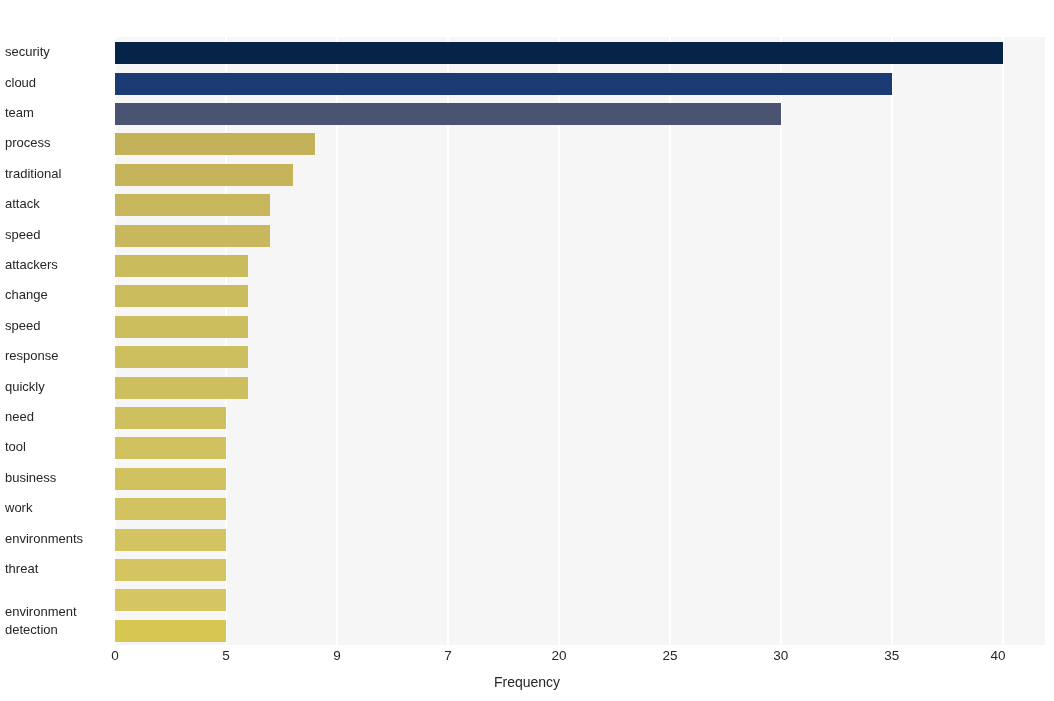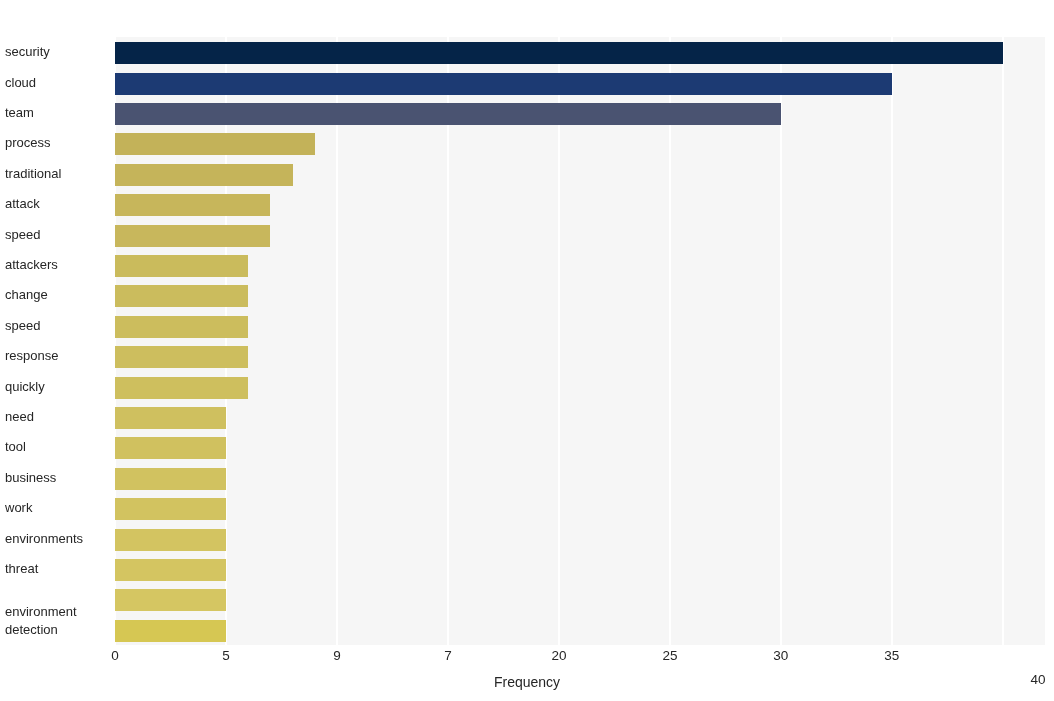--- a/index.html
+++ b/index.html
@@ -177,18 +177,18 @@
 
   <div id="xtick-layer">
       <div class="xtick" style="left: 0px;">0</div>
       <div class="xtick" style="left: 110.979px;">5</div>
       <div class="xtick" style="left: 221.957px;">9</div>
       <div class="xtick" style="left: 332.936px;">7</div>
       <div class="xtick" style="left: 443.914px;">20</div>
       <div class="xtick" style="left: 554.893px; text-align: right;">25</div>
       <div class="xtick" style="left: 665.871px;">30</div>
       <div class="xtick" style="left: 776.85px;">35</div>
-      <div class="xtick" style="left: 923px; margin-top: 24px;">40</div>
+      <div class="xtick" style="left: 883px;">40</div>
     </div>
 
   <div id="xaxis-label">Frequency</div>
 
 </div>
 
 </body></html>

